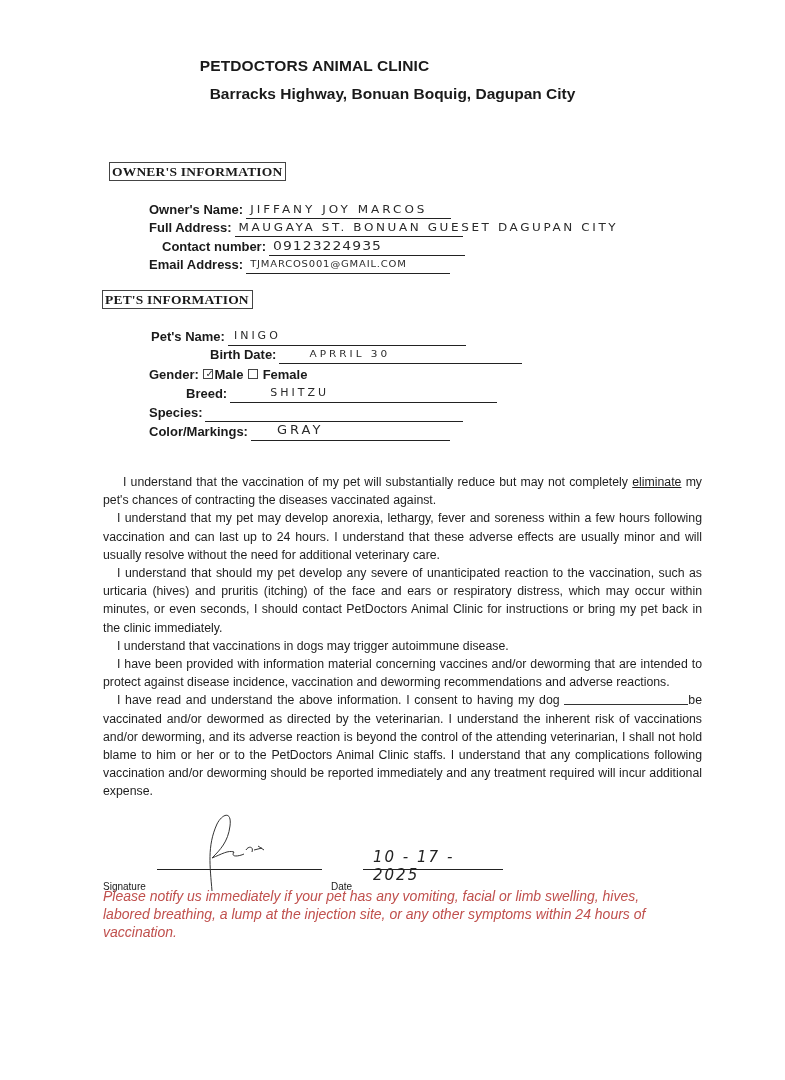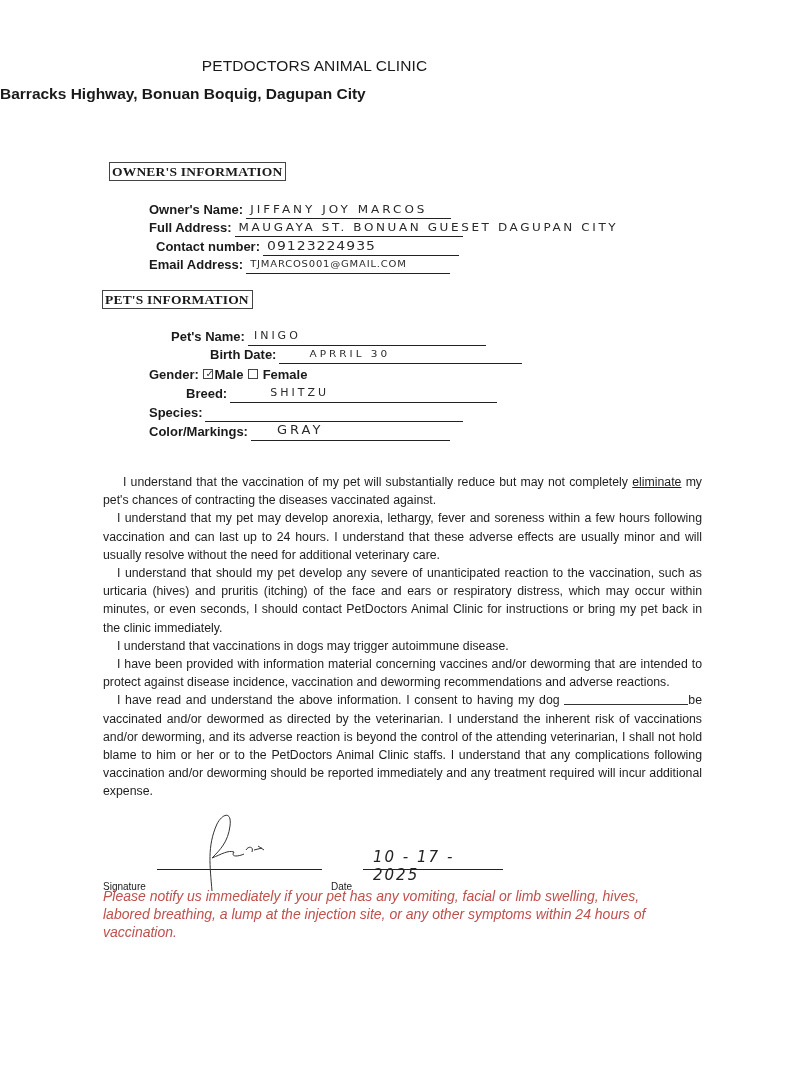--- a/index.html
+++ b/index.html
@@ -1,22 +1,22 @@
 <!DOCTYPE html>
 <html><head>
 <meta charset="utf-8">
 <style>
   html, body { margin: 0; padding: 0; }
   body {
     width: 785px; height: 1080px; background: #ffffff; position: relative; overflow: hidden;
     font-family: "Liberation Sans", sans-serif; color: #1a1a1a;
   }
   .abs { position: absolute; }
-  .title { left: 0; width: 629px; text-align: center; font-weight: normal; font-size: 15.5px; top: 57px; letter-spacing: 0.1px; }
-  .subtitle { left: 0; width: 785px; text-align: left; font-weight: bold; font-size: 15.5px; top: 85px; }
+  .title { left: 0; width: 629px; text-align: center; font-weight: bold; font-size: 15.5px; top: 57px; letter-spacing: 0.1px; }
+  .subtitle { left: 0; width: 785px; text-align: center; font-weight: bold; font-size: 15.5px; top: 85px; }
   .section-box {
     border: 1px solid #444; font-family: "Liberation Serif", serif; font-weight: bold;
     font-size: 13.5px; padding: 1px 3px 0 2px; line-height: 16px; letter-spacing: 0.2px;
   }
   .field-row { font-weight: bold; font-size: 13px; white-space: nowrap; height: 18px; line-height: 18px; }
   .field-label { display: inline-block; vertical-align: bottom; }
   .field-line {
     display: inline-block; vertical-align: bottom; border-bottom: 1.5px solid #222;
     height: 17px; position: relative; margin-left: 3px;
   }
@@ -50,30 +50,30 @@
 <div class="abs subtitle">Barracks Highway, Bonuan Boquig, Dagupan City</div>
 
 <div class="abs section-box" style="left:109px; top:162px;">OWNER'S INFORMATION</div>
 
 <div class="abs field-row" style="left:149px; top:201px;">
   <span class="field-label">Owner's Name:</span><span class="field-line" style="width:205px;"><span class="hand">JIFFANY JOY MARCOS</span></span>
 </div>
 <div class="abs field-row" style="left:149px; top:219px;">
   <span class="field-label">Full Address:</span><span class="field-line" style="width:228px;"><span class="hand" style="letter-spacing:2.6px;">MAUGAYA ST. BONUAN GUESET DAGUPAN CITY</span></span>
 </div>
-<div class="abs field-row" style="left:156px; top:238px;">
+<div class="abs field-row" style="left:162px; top:238px;">
   <span class="field-label">Contact number:</span><span class="field-line" style="width:196px;"><span class="hand" style="font-size:14px; letter-spacing:1px;">09123224935</span></span>
 </div>
 <div class="abs field-row" style="left:149px; top:256px;">
   <span class="field-label">Email Address:</span><span class="field-line" style="width:204px;"><span class="hand" style="font-size:10px; letter-spacing:0.8px;">TJMARCOS001@GMAIL.COM</span></span>
 </div>
 
 <div class="abs section-box" style="left:102px; top:290px;">PET'S INFORMATION</div>
 
-<div class="abs field-row" style="left:164px; top:328px;padding-left:7px;">
+<div class="abs field-row" style="left:144px; top:328px;padding-left:7px;">
   <span class="field-label">Pet's Name:</span><span class="field-line" style="width:238px;"><span class="hand" style="left:6px; font-size:11px;">INIGO</span></span>
 </div>
 <div class="abs field-row" style="left:164px; top:346px;padding-left:46px;">
   <span class="field-label">Birth Date:</span><span class="field-line" style="width:243px;"><span class="hand" style="left:30px; font-size:10.5px;">APRRIL 30</span></span>
 </div>
 <div class="abs field-row" style="left:149px; top:366px;text-align:center;">
   <span class="field-label">Gender:</span>
   <span class="checkbox"><span class="checkmark">✓</span></span><span>Male</span>
   <span class="checkbox"></span>
   <span>Female</span>

